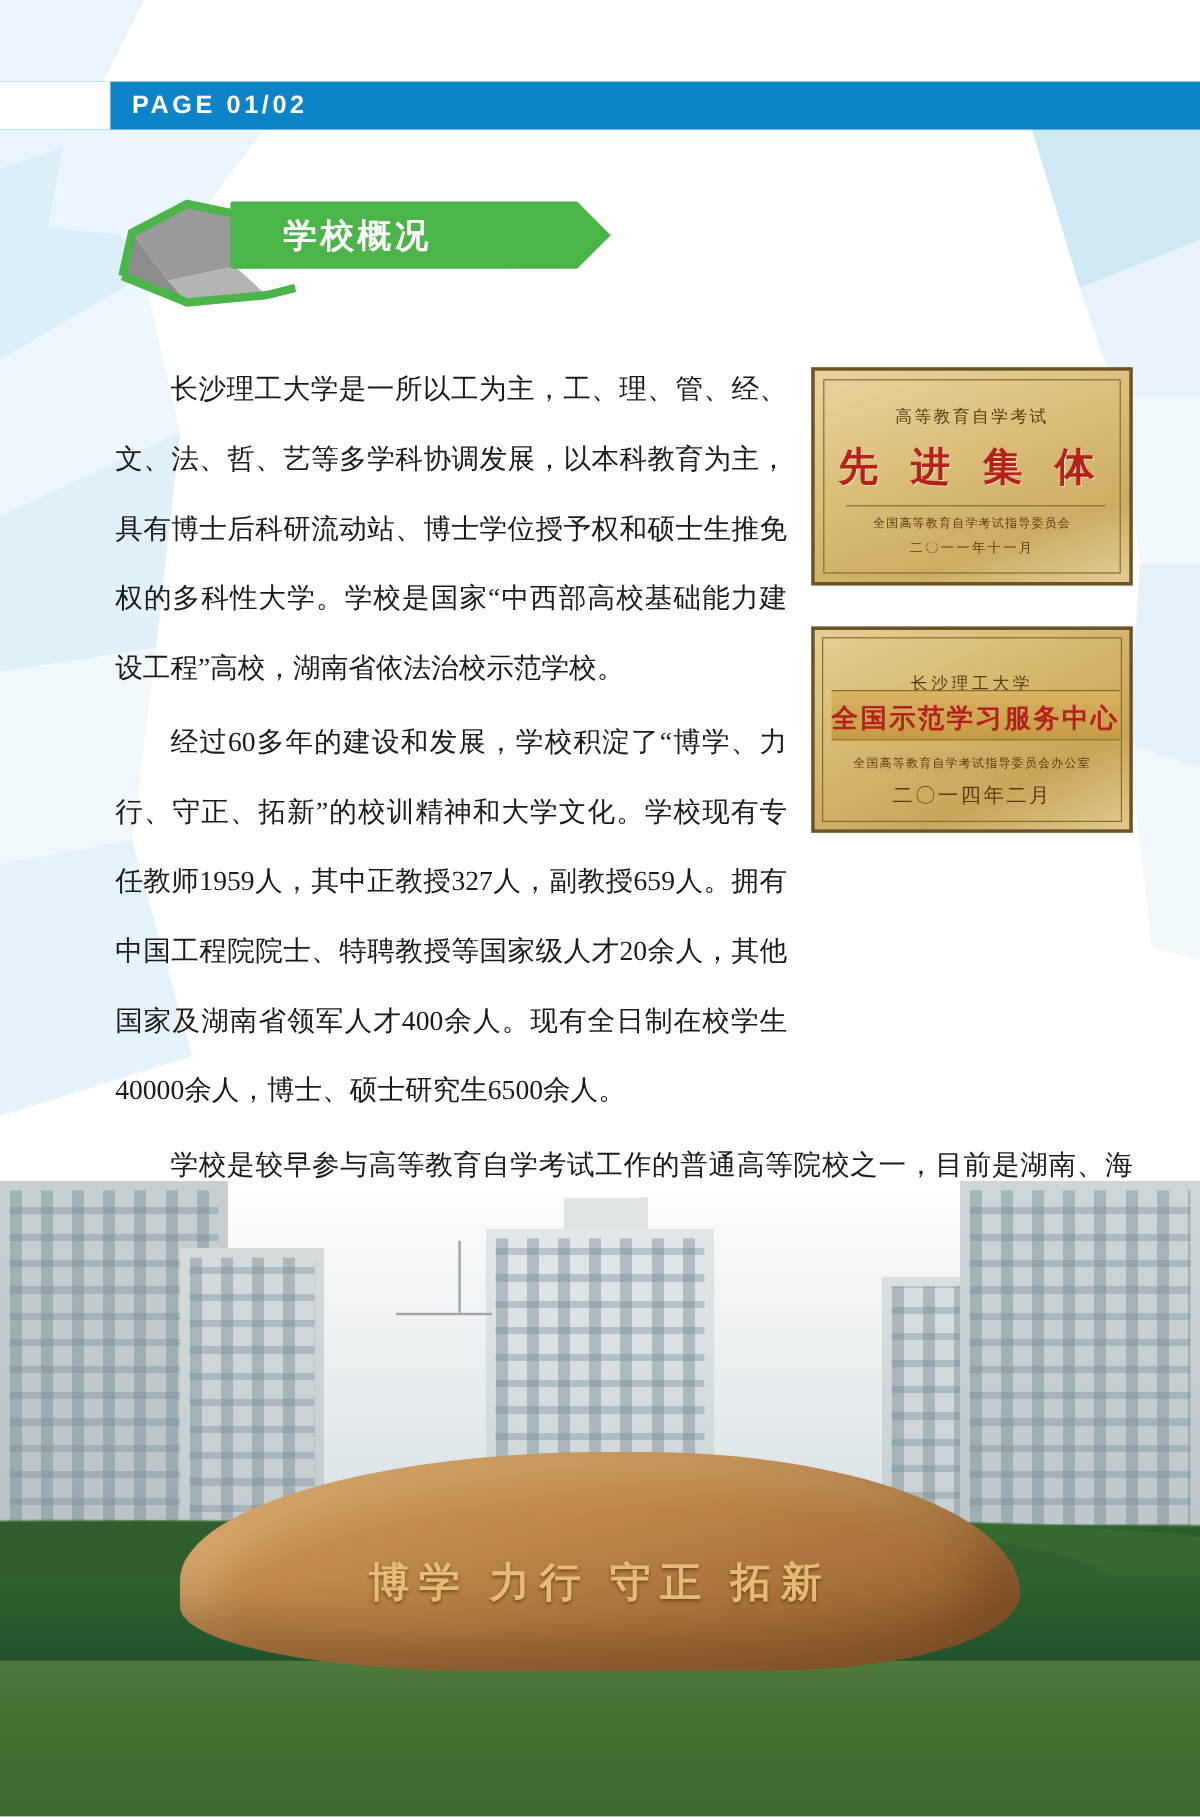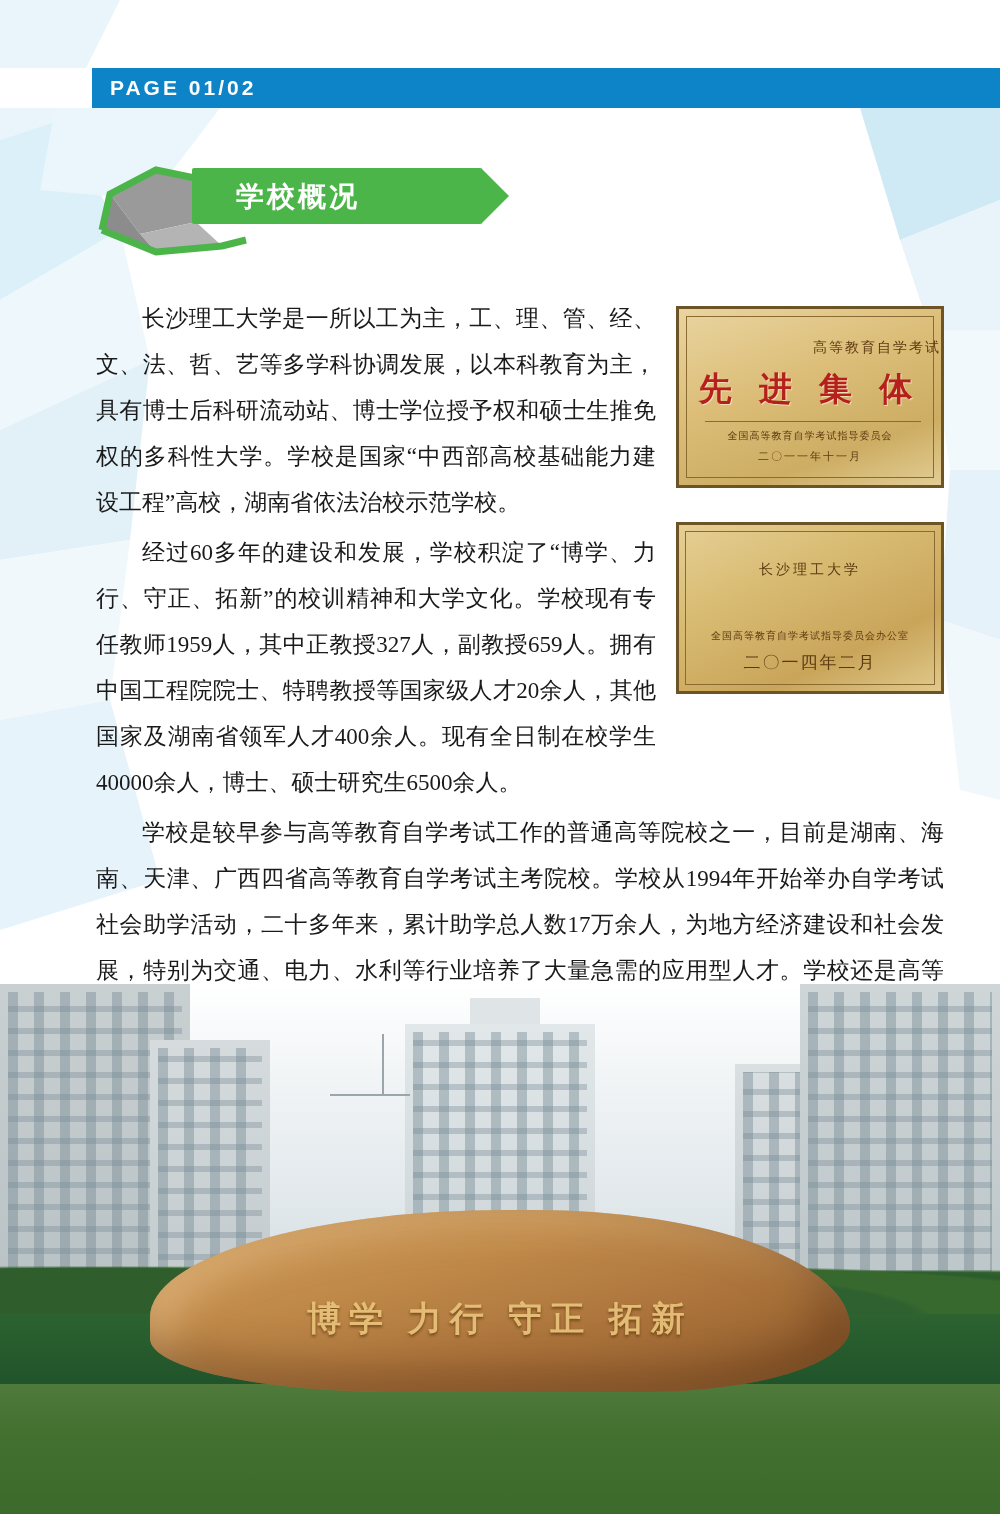--- a/index.html
+++ b/index.html
@@ -95,21 +95,21 @@
 
   
   .content {
     position: absolute;
     left: 96px;
     top: 296px;
     width: 848px;
   }
   .para {
     font-size: 23px;
-    line-height: 46px;
+    line-height: 58px;
     color: #1a1a1a;
     text-align: justify;
     text-indent: 2em;
     margin: 0 0 4px 0;
     font-family: "Liberation Serif", serif;
   }
   .para.wrap-right {
     width: 560px;
   }
   .para.full {
@@ -133,21 +133,21 @@
   .plaque-1 .pl-inner {
     position: absolute;
     inset: 7px;
     border: 1px solid #8a6c32;
   }
   .pl1-top {
     position: absolute;
     top: 30px;
     left: 0;
     width: 100%;
-    text-align: right;
+    text-align: center;
     font-family: "Liberation Sans", sans-serif;
     font-size: 14px;
     color: #5e3a10;
     letter-spacing: 2px;
   }
   .pl1-main {
     position: absolute;
     top: 58px;
     left: 0;
     width: 100%;
@@ -416,20 +416,23 @@
     <div class="pl1-top">高等教育自学考试</div>
     <div class="pl1-main">先 进 集 体</div>
     <div class="pl1-rule"></div>
     <div class="pl1-sub">全国高等教育自学考试指导委员会</div>
     <div class="pl1-date">二〇一一年十一月</div>
   </div>
 
   <div class="plaque plaque-2">
     <div class="pl-inner"></div>
     <div class="pl2-top">长沙理工大学</div>
+    <div class="pl2-band">
+      <div class="pl2-main">全国示范学习服务中心</div>
+    </div>
     <div class="pl2-sub">全国高等教育自学考试指导委员会办公室</div>
     <div class="pl2-date">二〇一四年二月</div>
   </div>
 
   <div class="content">
     <p class="para wrap-right">长沙理工大学是一所以工为主，工、理、管、经、文、法、哲、艺等多学科协调发展，以本科教育为主，具有博士后科研流动站、博士学位授予权和硕士生推免权的多科性大学。学校是国家“中西部高校基础能力建设工程”高校，湖南省依法治校示范学校。</p>
     <p class="para wrap-right">经过60多年的建设和发展，学校积淀了“博学、力行、守正、拓新”的校训精神和大学文化。学校现有专任教师1959人，其中正教授327人，副教授659人。拥有中国工程院院士、特聘教授等国家级人才20余人，其他国家及湖南省领军人才400余人。现有全日制在校学生40000余人，博士、硕士研究生6500余人。</p>
     <p class="para full">学校是较早参与高等教育自学考试工作的普通高等院校之一，目前是湖南、海南、天津、广西四省高等教育自学考试主考院校。学校从1994年开始举办自学考试社会助学活动，二十多年来，累计助学总人数17万余人，为地方经济建设和社会发展，特别为交通、电力、水利等行业培养了大量急需的应用型人才。学校还是高等教育自学考试“全国示范学习服务中心”，“全国高等教育自学考试先进集体”，湖南省“优秀助学机构”，长沙市“优秀考点”。</p>
   </div>
 

